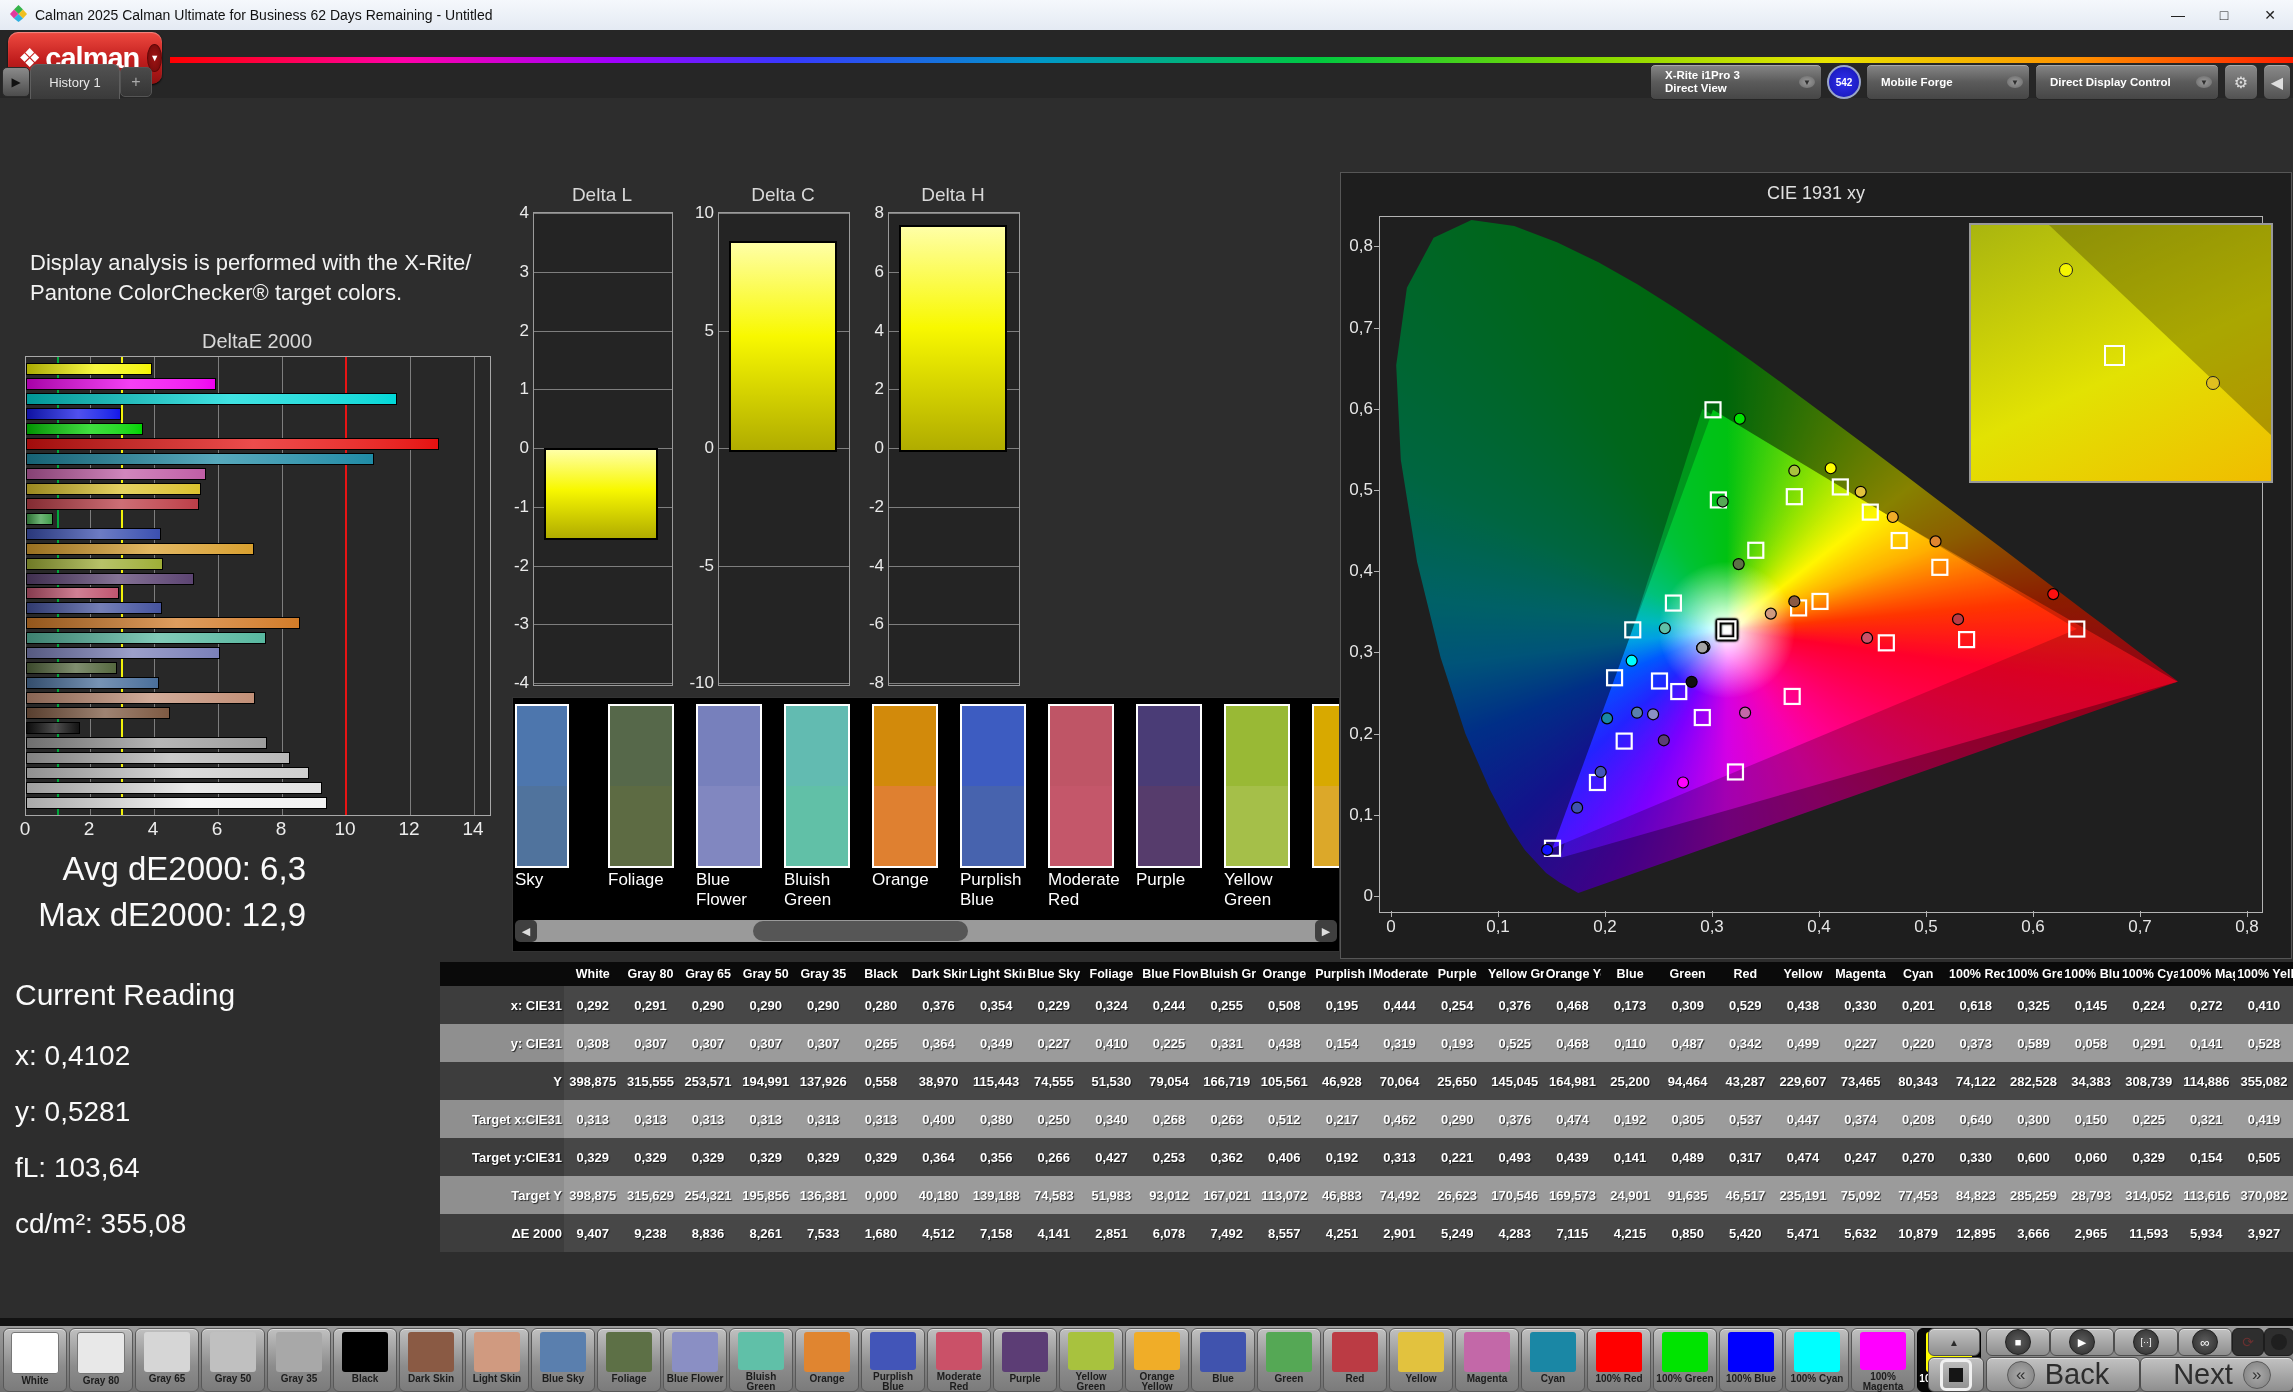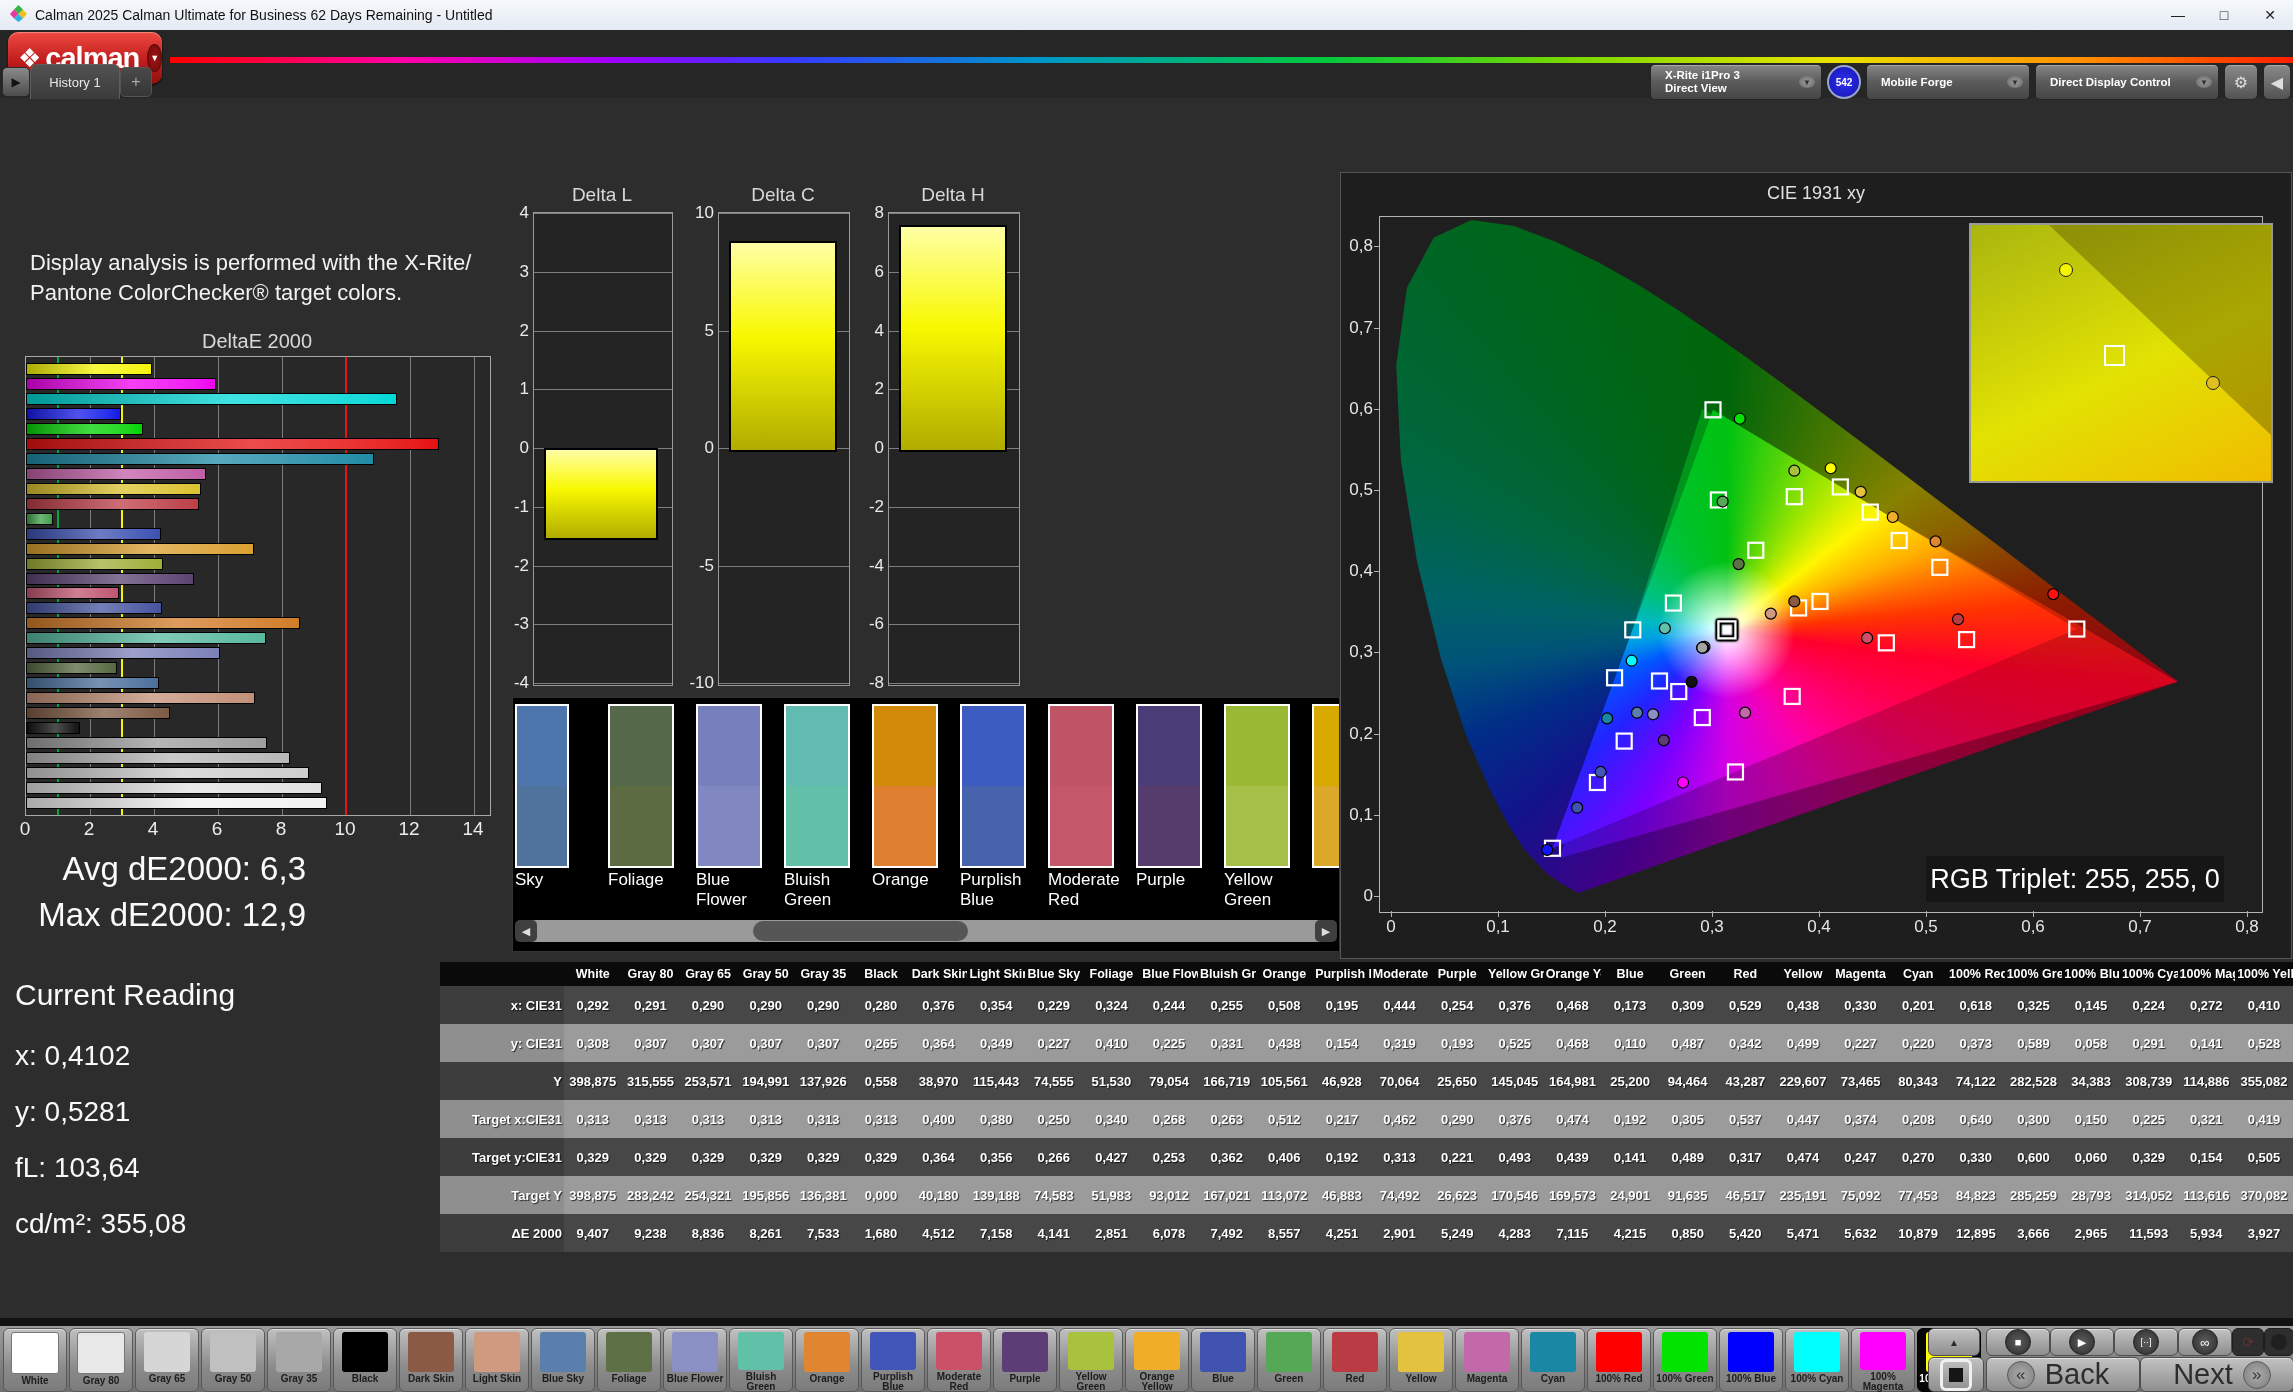--- a/index.html
+++ b/index.html
@@ -469,21 +469,20 @@
           <circle cx="303.04" cy="565.508" r="5.5" fill="#ff00ff" stroke="#000" stroke-width="1.2"></circle>
           <circle cx="450.7" cy="251.26399999999995" r="5.5" fill="#ffff00" stroke="#000" stroke-width="1.2"></circle>
         </svg>
       </div>
     <div id="cie-inset">
       <div id="inset-dim"></div>
     <div class="inset-dot" style="left: calc(32% - 8px); top: calc(18% - 8px); background: rgb(245, 245, 0);"></div>
         <div class="inset-square" style="left: calc(47% - 8px); top: calc(50% - 8px);"></div>
         <div class="inset-dot" style="left: calc(81% - 8px); top: calc(62% - 8px); background: rgb(224, 192, 32);"></div>
       </div>
-    <div id="rgb-triplet">RGB Triplet: 255, 255, 0</div>
   <span class="cie-ylab" style="left: 0px; top: 713px;">0</span>
       <div class="cie-tick" style="left: 33px; top: 723px; width: 6px; height: 1px;"></div>
       <span class="cie-ylab" style="left: 0px; top: 631.8px;">0,1</span>
       <div class="cie-tick" style="left: 33px; top: 641.8px; width: 6px; height: 1px;"></div>
       <span class="cie-ylab" style="left: 0px; top: 550.6px;">0,2</span>
       <div class="cie-tick" style="left: 33px; top: 560.6px; width: 6px; height: 1px;"></div>
       <span class="cie-ylab" style="left: 0px; top: 469.4px;">0,3</span>
       <div class="cie-tick" style="left: 33px; top: 479.4px; width: 6px; height: 1px;"></div>
       <span class="cie-ylab" style="left: 0px; top: 388.2px;">0,4</span>
       <div class="cie-tick" style="left: 33px; top: 398.2px; width: 6px; height: 1px;"></div>
@@ -714,21 +713,21 @@
             <td>0,330</td>
             <td>0,600</td>
             <td>0,060</td>
             <td>0,329</td>
             <td>0,154</td>
             <td>0,505</td>
           </tr>
           <tr class="light">
             <td class="rowlab">Target Y</td>
             <td>398,875</td>
-            <td>283,242</td>
+            <td>315,629</td>
             <td>254,321</td>
             <td>195,856</td>
             <td>136,381</td>
             <td>0,000</td>
             <td>40,180</td>
             <td>139,188</td>
             <td>74,583</td>
             <td>51,983</td>
             <td>93,012</td>
             <td>167,021</td>

